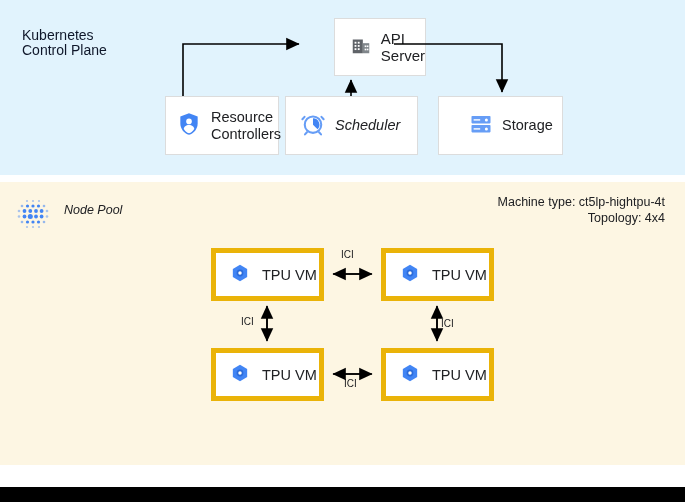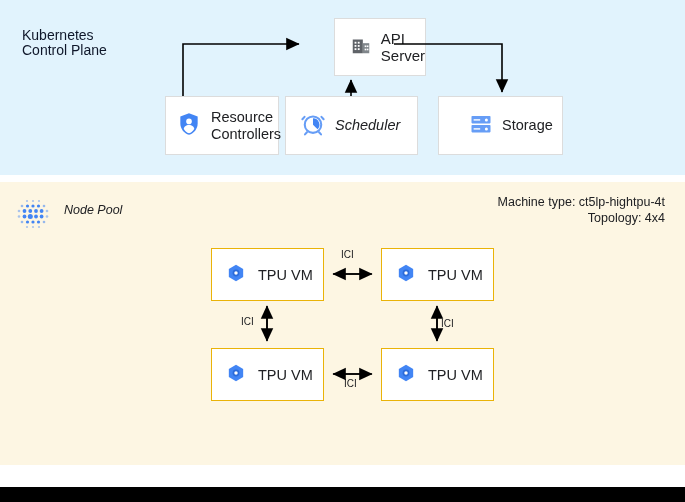--- a/index.html
+++ b/index.html
@@ -18,21 +18,21 @@
         display:flex;align-items:center;justify-content:center;gap:9px;
         box-sizing:border-box;}
   .node .txt{font-size:14.5px;line-height:17px;color:#202124;white-space:pre-line;}
 
   #api-server{left:302px;top:18px;width:92px;height:58px;padding-left:6px;justify-content:flex-end;margin-left:32px;}
   #api-server .txt{font-size:15px;}
   #resource-controllers{left:117px;top:96px;width:114px;height:59px;padding-left:10px;justify-content:flex-start;margin-left:48px;}
   #scheduler{left:285px;top:96px;width:133px;height:59px;padding-left:14px;justify-content:flex-start;font-style:italic;}
   #storage{left:438px;top:96px;width:125px;height:59px;padding-left:30px;justify-content:flex-start;}
 
-  .tpu{position:absolute;background:#ffffff;border:1px solid #eab308;
+  .tpu{position:absolute;background:#ffffff;border:5px solid #eab308;
        display:flex;align-items:center;gap:12px;padding-left:14px;
        box-sizing:border-box;width:113px;height:53px;}
   .tpu .txt{font-size:14.5px;color:#202124;}
   #tpu-vm-1{left:211px;top:248px;}
   #tpu-vm-2{left:381px;top:248px;}
   #tpu-vm-3{left:211px;top:348px;}
   #tpu-vm-4{left:381px;top:348px;}
 
   #node-pool-label{position:absolute;left:64px;top:203px;font-size:12.5px;color:#202124;font-style:italic;}
   #node-pool-icon{position:absolute;left:13px;top:195px;width:40px;height:40px;}

